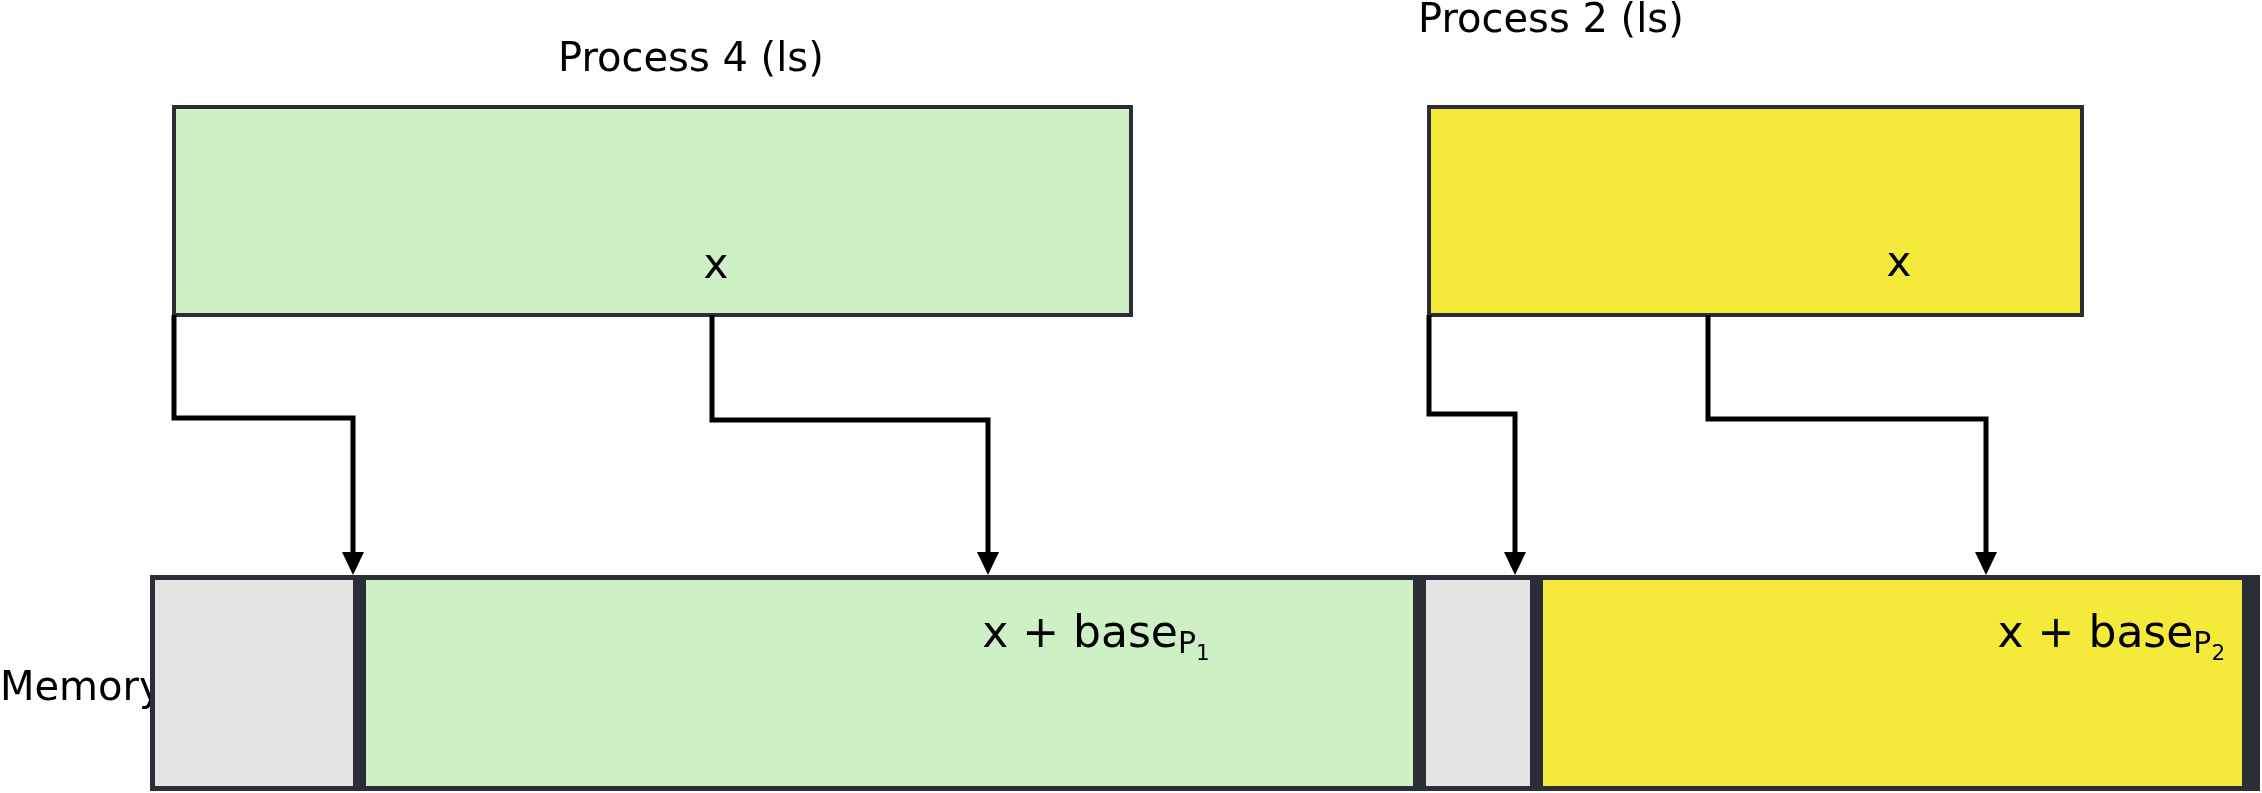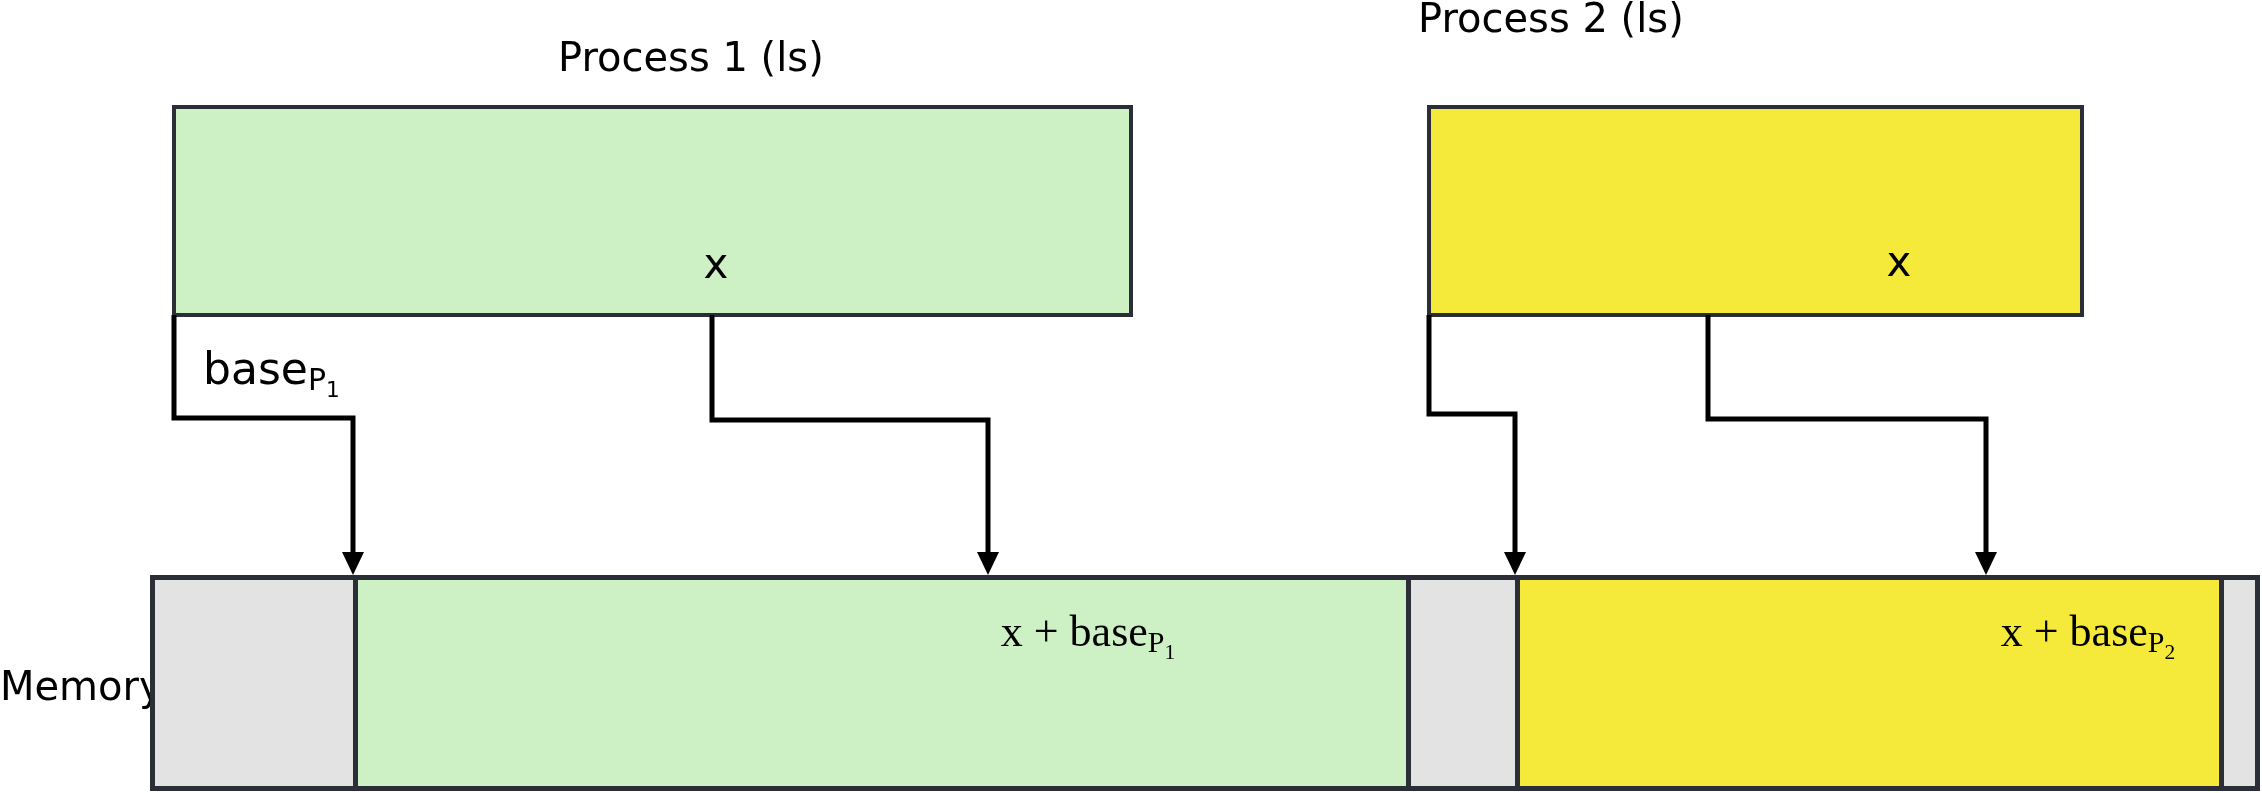--- a/index.html
+++ b/index.html
@@ -51,22 +51,21 @@
   .arrows { position: absolute; left: 0; top: 0; pointer-events: none; }
   .arrows path { stroke: var(--line); stroke-width: 5; fill: none; }
   .arrows polygon { fill: var(--line); }
   .mem-bar {
     position: absolute;
     left: 150px; top: 575px;
     width: 2110px; height: 216px;
     background: var(--border);
     display: flex;
     padding: 5px;
-    gap: 5px;
-    font-family: Liberation Serif, serif;
+    gap: 13px;
   }
   .mem-seg { position: relative; height: 100%; }
   .mem-seg.free { background: var(--free_fill); }
   .mem-seg.p1 { background: var(--p1_fill); }
   .mem-seg.p2 { background: var(--p2_fill); }
   .mem-text {
     position: absolute;
     top: 30px;
     font-size: 44px;
     line-height: 1;
@@ -78,32 +77,31 @@
     left: 0px; top: 666px;
     font-size: 40px;
     line-height: 1;
   }
 </style>
 </head>
 <body>
 
 <div class="canvas">
 
-  <div class="abs title" style="left:558px; top:37px;">Process 1 (ls)</div>
+  <div class="abs title" style="left:558px; top:37px;">Process 4 (ls)</div>
   <div class="abs title" style="left:1418px; top:-2px;">Process 2 (ls)</div>
 
   <div class="proc-box p1" style="left:172px; top:105px; width:961px; height:212px;">
     <span class="x-label" style="left:540px; top:155px;">x</span>
   </div>
 
   <div class="proc-box p2" style="left:1427px; top:105px; width:657px; height:212px;">
     <span class="x-label" style="left:468px; top:153px;">x</span>
   </div>
 
-  <div class="lbl" style="left:203px; top:347px;"><span>base</span><span class="s1"><span>P</span><span class="s2">1</span></span></div>
 
 
   <svg class="arrows" width="2262" height="793" viewBox="0 0 2262 793">
     <path d="M 174 315 V 418 H 353 V 554"></path>
     <polygon points="342,552 364,552 353,575"></polygon>
 
     <path d="M 712 315 V 420 H 988 V 554"></path>
     <polygon points="977,552 999,552 988,575"></polygon>
 
     <path d="M 1429 315 V 414 H 1515 V 554"></path>

